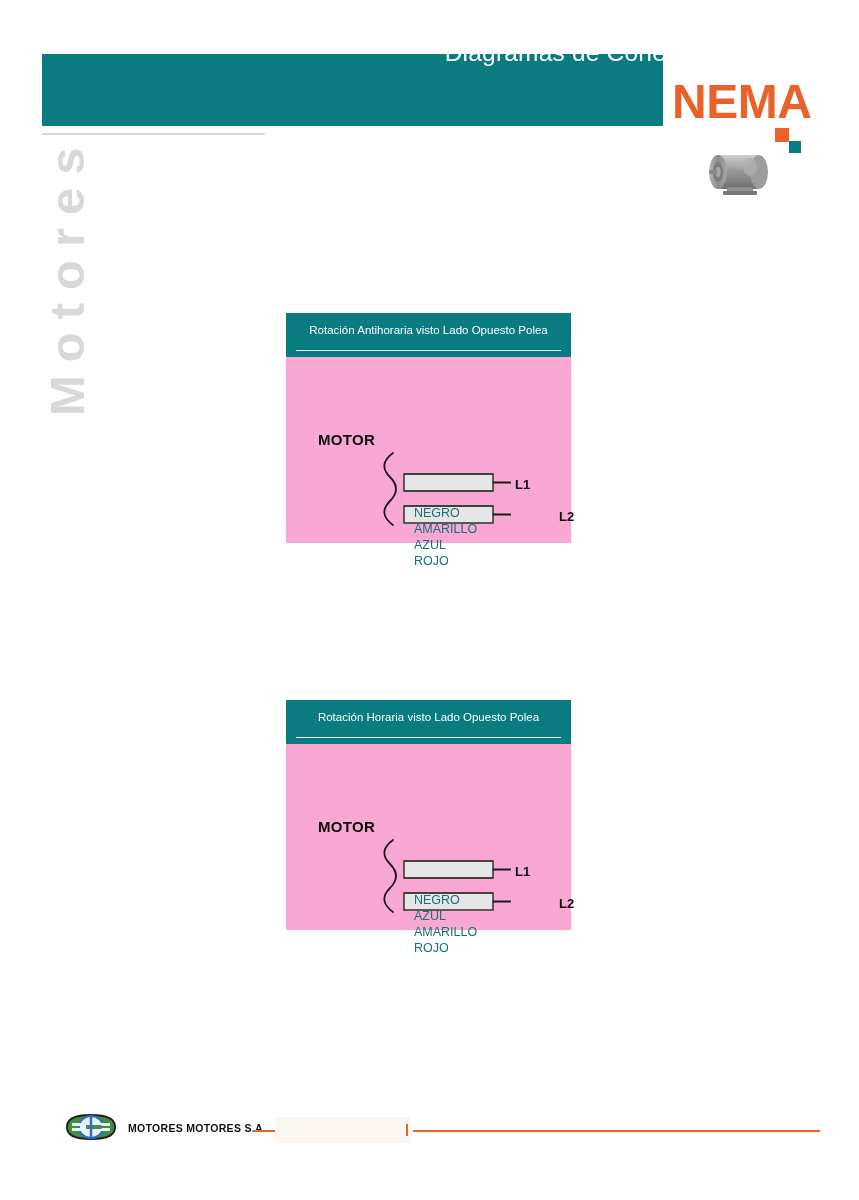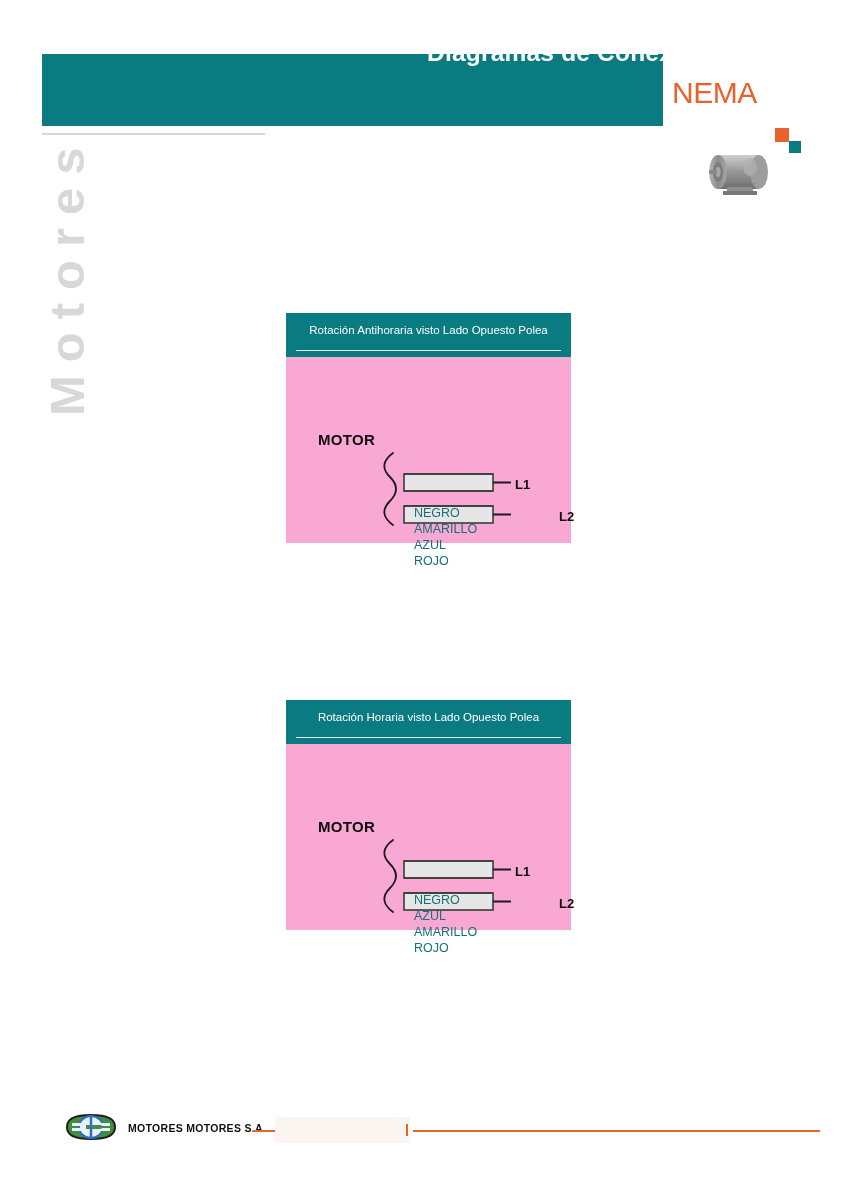--- a/index.html
+++ b/index.html
@@ -22,40 +22,40 @@
     top: 54px;
     width: 621px;
     height: 72px;
     background: #0a7b80;
   }
   #header-title {
     position: absolute;
     right: 121px;
     top: 39px;
     font-size: 24.5px;
-    font-weight: bold;
+    font-weight: normal;
     color: #ffffff;
     letter-spacing: 0.2px;
     white-space: nowrap;
   }
   #header-linea {
     position: absolute;
     right: 32px;
     top: 42px;
     font-size: 18.5px;
     font-weight: bold;
     color: #ffffff;
     white-space: nowrap;
   }
   #nema-logo {
     position: absolute;
     left: 672px;
     top: 78px;
-    font-size: 30px;
-    font-weight: normal;
+    font-size: 48px;
+    font-weight: bold;
     color: #e8622a;
     letter-spacing: -0.5px;
     line-height: 1;
   }
   #nema-square-orange {
     position: absolute;
     left: 775px;
     top: 128px;
     width: 14px;
     height: 14px;

